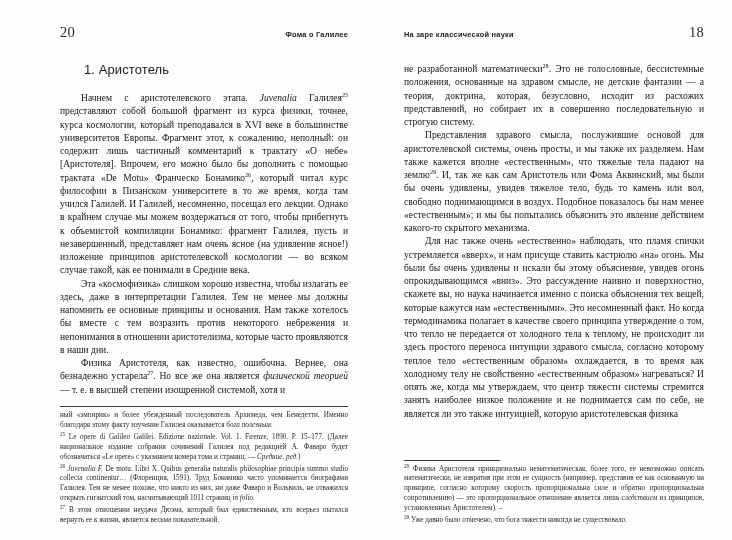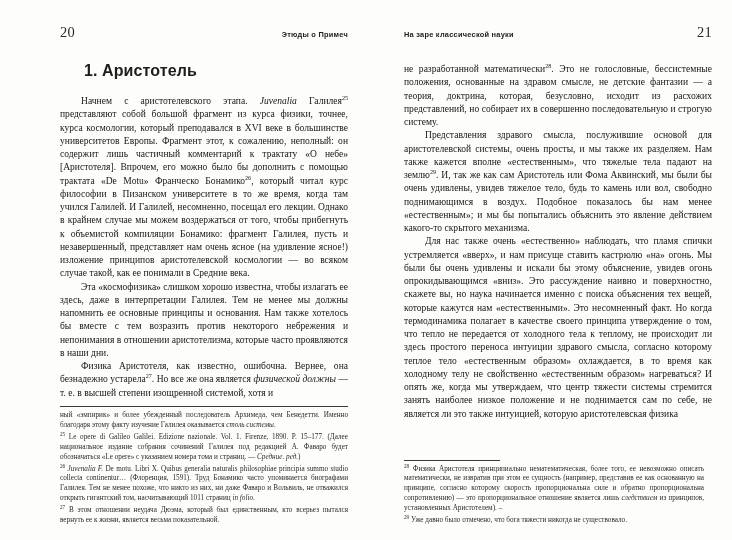--- a/index.html
+++ b/index.html
@@ -26,21 +26,21 @@
     box-sizing: border-box;
     height: 540px;
     background: #fdfdfc;
   }
   .page-left {
     width: 366px;
     padding: 24px 18px 10px 60px;
   }
   .page-right {
     width: 366px;
-    padding: 24px 20px 10px 38px;
+    padding: 24px 28px 10px 38px;
   }
   .running-head {
     display: flex;
     align-items: baseline;
     height: 22px;
     margin-bottom: 16px;
   }
   .page-left .running-head {
     justify-content: space-between;
   }
@@ -55,22 +55,22 @@
   }
   .head-title {
     font-family: "Liberation Sans", "DejaVu Sans", sans-serif;
     font-size: 7.4px;
     font-weight: bold;
     color: #222;
     letter-spacing: 0.25px;
   }
   .section-title {
     font-family: "Liberation Sans", "DejaVu Sans", sans-serif;
-    font-size: 16px;
-    font-weight: bold;
+    font-size: 13px;
+    font-weight: normal;
     color: #1d1d1d;
     margin: 16px 0 14px 24px;
     letter-spacing: 0.1px;
   }
   .body-text {
     font-size: 9.55px;
     line-height: 13.25px;
     text-align: justify;
     text-justify: inter-word;
     hyphens: manual;
@@ -136,47 +136,47 @@
 </style>
 </head>
 <body>
 
 <div class="spread">
 
   <div class="page page-left">
 
     <div class="running-head">
       <span class="folio">20</span>
-      <span class="head-title">Этюды о Примеч</span>
+      <span class="head-title">Фома о Галилее</span>
     </div>
 
     <h2 class="section-title">1. Аристотель</h2>
 
     <div class="body-text">
       <p>Начнем с аристотелевского этапа. <em>Juvenalia</em> Галилея<sup>25</sup> представляют собой большой фрагмент из курса физики, точнее, курса космологии, который преподавался в XVI веке в большинстве университетов Европы. Фрагмент этот, к сожалению, неполный: он содержит лишь частичный комментарий к трактату «О небе» [Аристотеля]. Впрочем, его можно было бы дополнить с помощью трактата «De Motu» Франческо Бонамико<sup>26</sup>, который читал курс философии в Пизанском университете в то же время, когда там учился Галилей. И Галилей, несомненно, посещал его лекции. Однако в крайнем случае мы можем воздержаться от того, чтобы прибегнуть к объемистой компиляции Бонамико: фрагмент Галилея, пусть и незавершенный, представляет нам очень ясное (на удивление ясное!) изложение принципов аристотелевской космологии — во всяком случае такой, как ее понимали в Средние века.</p>
       <p>Эта «космофизика» слишком хорошо известна, чтобы излагать ее здесь, даже в интерпретации Галилея. Тем не менее мы должны напомнить ее основные принципы и основания. Нам также хотелось бы вместе с тем возразить против некоторого небрежения и непонимания в отношении аристотелизма, которые часто проявляются в наши дни.</p>
-      <p>Физика Аристотеля, как известно, ошибочна. Вернее, она безнадежно устарела<sup>27</sup>. Но все же она является <em>физической должны</em> — т. е. в высшей степени изощренной системой, хотя и</p>
+      <p>Физика Аристотеля, как известно, ошибочна. Вернее, она безнадежно устарела<sup>27</sup>. Но все же она является <em>физической теорией</em> — т. е. в высшей степени изощренной системой, хотя и</p>
     </div>
 
     <div class="footnotes">
       <hr class="fn-rule full">
-      <p class="fn">ный «эмпирик» и более убежденный последователь Архимеда, чем Бенедетти. Именно благодаря этому факту изучение Галилея оказывается <em>столь системы</em>.</p>
+      <p class="fn">ный «эмпирик» и более убежденный последователь Архимеда, чем Бенедетти. Именно благодаря этому факту изучение Галилея оказывается <em>бога полезным</em>.</p>
       <p class="fn"><sup>25</sup> Le opere di Galileo Galilei. Edizione nazionale. Vol. 1. Firenze, 1890. P. 15–177. (Далее национальное издание собрания сочинений Галилея под редакцией А. Фаваро будет обозначаться «Le opere» с указанием номера тома и страниц. — <em>Средние. ред.</em>)</p>
       <p class="fn"><sup>26</sup> <em>Juvenalia F.</em> De motu. Libri X. Quibus generalia naturalis philosophiae principia summo studio collecta continentur… (Флоренция, 1591). Труд Бонамико часто упоминается биографами Галилея. Тем не менее похоже, что никто из них, ни даже Фаваро и Вольвиль, не отважился открыть гигантский том, насчитывающий 1011 страниц <em>in folio</em>.</p>
       <p class="fn"><sup>27</sup> В этом отношении неудача Дюэма, который был единственным, кто всерьез пытался вернуть ее к жизни, является весьма показательной.</p>
     </div>
   </div>
 
   <div class="gutter"></div>
 
   <div class="page page-right">
 
     <div class="running-head">
       <span class="head-title">На заре классической науки</span>
-      <span class="folio">21</span>
+      <span class="folio">18</span>
     </div>
 
     <div class="body-text">
       <p class="noindent">не разработанной математически<sup>28</sup>. Это не голословные, бессистемные положения, основанные на здравом смысле, не детские фантазии — а теория, доктрина, которая, безусловно, исходит из расхожих представлений, но собирает их в совершенно последовательную и строгую систему.</p>
       <p>Представления здравого смысла, послужившие основой для аристотелевской системы, очень просты, и мы также их разделяем. Нам также кажется вполне «естественным», что тяжелые тела падают на землю<sup>29</sup>. И, так же как сам Аристотель или Фома Аквинский, мы были бы очень удивлены, увидев тяжелое тело, будь то камень или вол, свободно поднимающимся в воздух. Подобное показалось бы нам менее «естественным»; и мы бы попытались объяснить это явление действием какого-то скрытого механизма.</p>
       <p>Для нас также очень «естественно» наблюдать, что пламя спички устремляется «вверх», и нам присуще ставить кастрюлю «на» огонь. Мы были бы очень удивлены и искали бы этому объяснение, увидев огонь опрокидывающимся «вниз». Это рассуждение наивно и поверхностно, скажете вы, но наука начинается именно с поиска объяснения тех вещей, которые кажутся нам «естественными». Это несомненный факт. Но когда термодинамика полагает в качестве своего принципа утверждение о том, что тепло не передается от холодного тела к теплому, не происходит ли здесь простого переноса интуиции здравого смысла, согласно которому теплое тело «естественным образом» охлаждается, в то время как холодному телу не свойственно «естественным образом» нагреваться? И опять же, когда мы утверждаем, что центр тяжести системы стремится занять наиболее низкое положение и не поднимается сам по себе, не является ли это также интуицией, которую аристотелевская физика</p>
     </div>
 
     <div class="footnotes">
       <hr class="fn-rule short">

